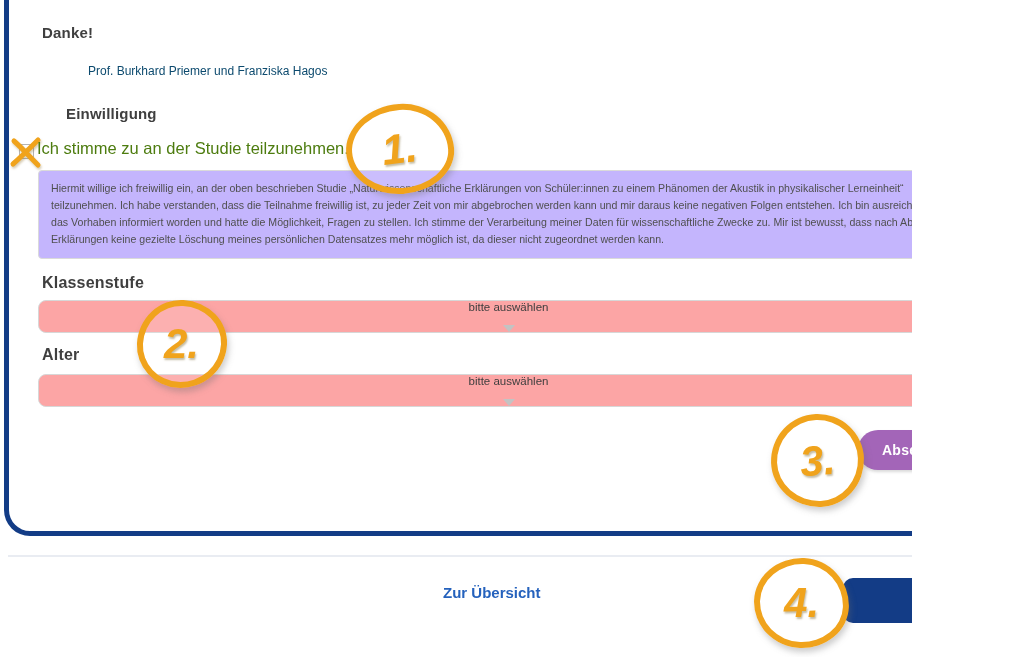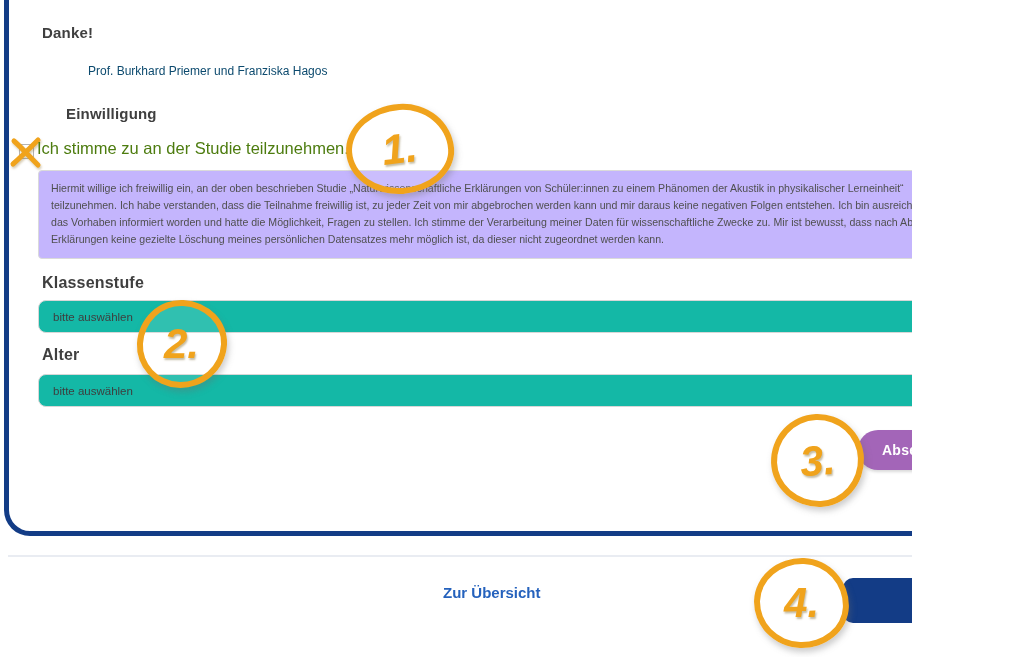--- a/index.html
+++ b/index.html
@@ -27,23 +27,23 @@
   .cblabel{position:absolute;left:37px;top:139px;font-size:16.5px;color:#4d7c0f;}
   
   .consent-box{
     position:absolute;left:38px;top:170px;width:947px;box-sizing:border-box;
     border:1px solid #dadada;border-radius:4px;background:#c4b5fd;
     padding:9px 12px;font-size:10.6px;line-height:1.62;color:#4f4f4f;
   }
   
   .select{
     position:absolute;left:38px;width:941px;height:33px;box-sizing:border-box;
-    border:1px solid #d7d7d7;border-radius:8px;background:#14b8a6;
+    border:1px solid #d7d7d7;border-radius:8px;background:#fca5a5;
     display:flex;align-items:center;justify-content:space-between;
-    padding:0 14px;cursor:pointer;
+    padding:0 14px;cursor:pointer;flex-direction:column;
   }
   .sel1{top:300px;} .sel2{top:374px;}
   .selval{font-size:11.5px;color:#3e3e3e;}
   .chev{width:0;height:0;border-left:6px solid transparent;border-right:6px solid transparent;
     border-top:7px solid #c3c3c3;}
   
   .absenden{
     position:absolute;left:858px;top:430px;width:118px;height:40px;border:none;
     border-radius:20px;background:var(--purple);color:#fff;font-weight:bold;
     font-size:14px;font-family:inherit;letter-spacing:.3px;cursor:pointer;

